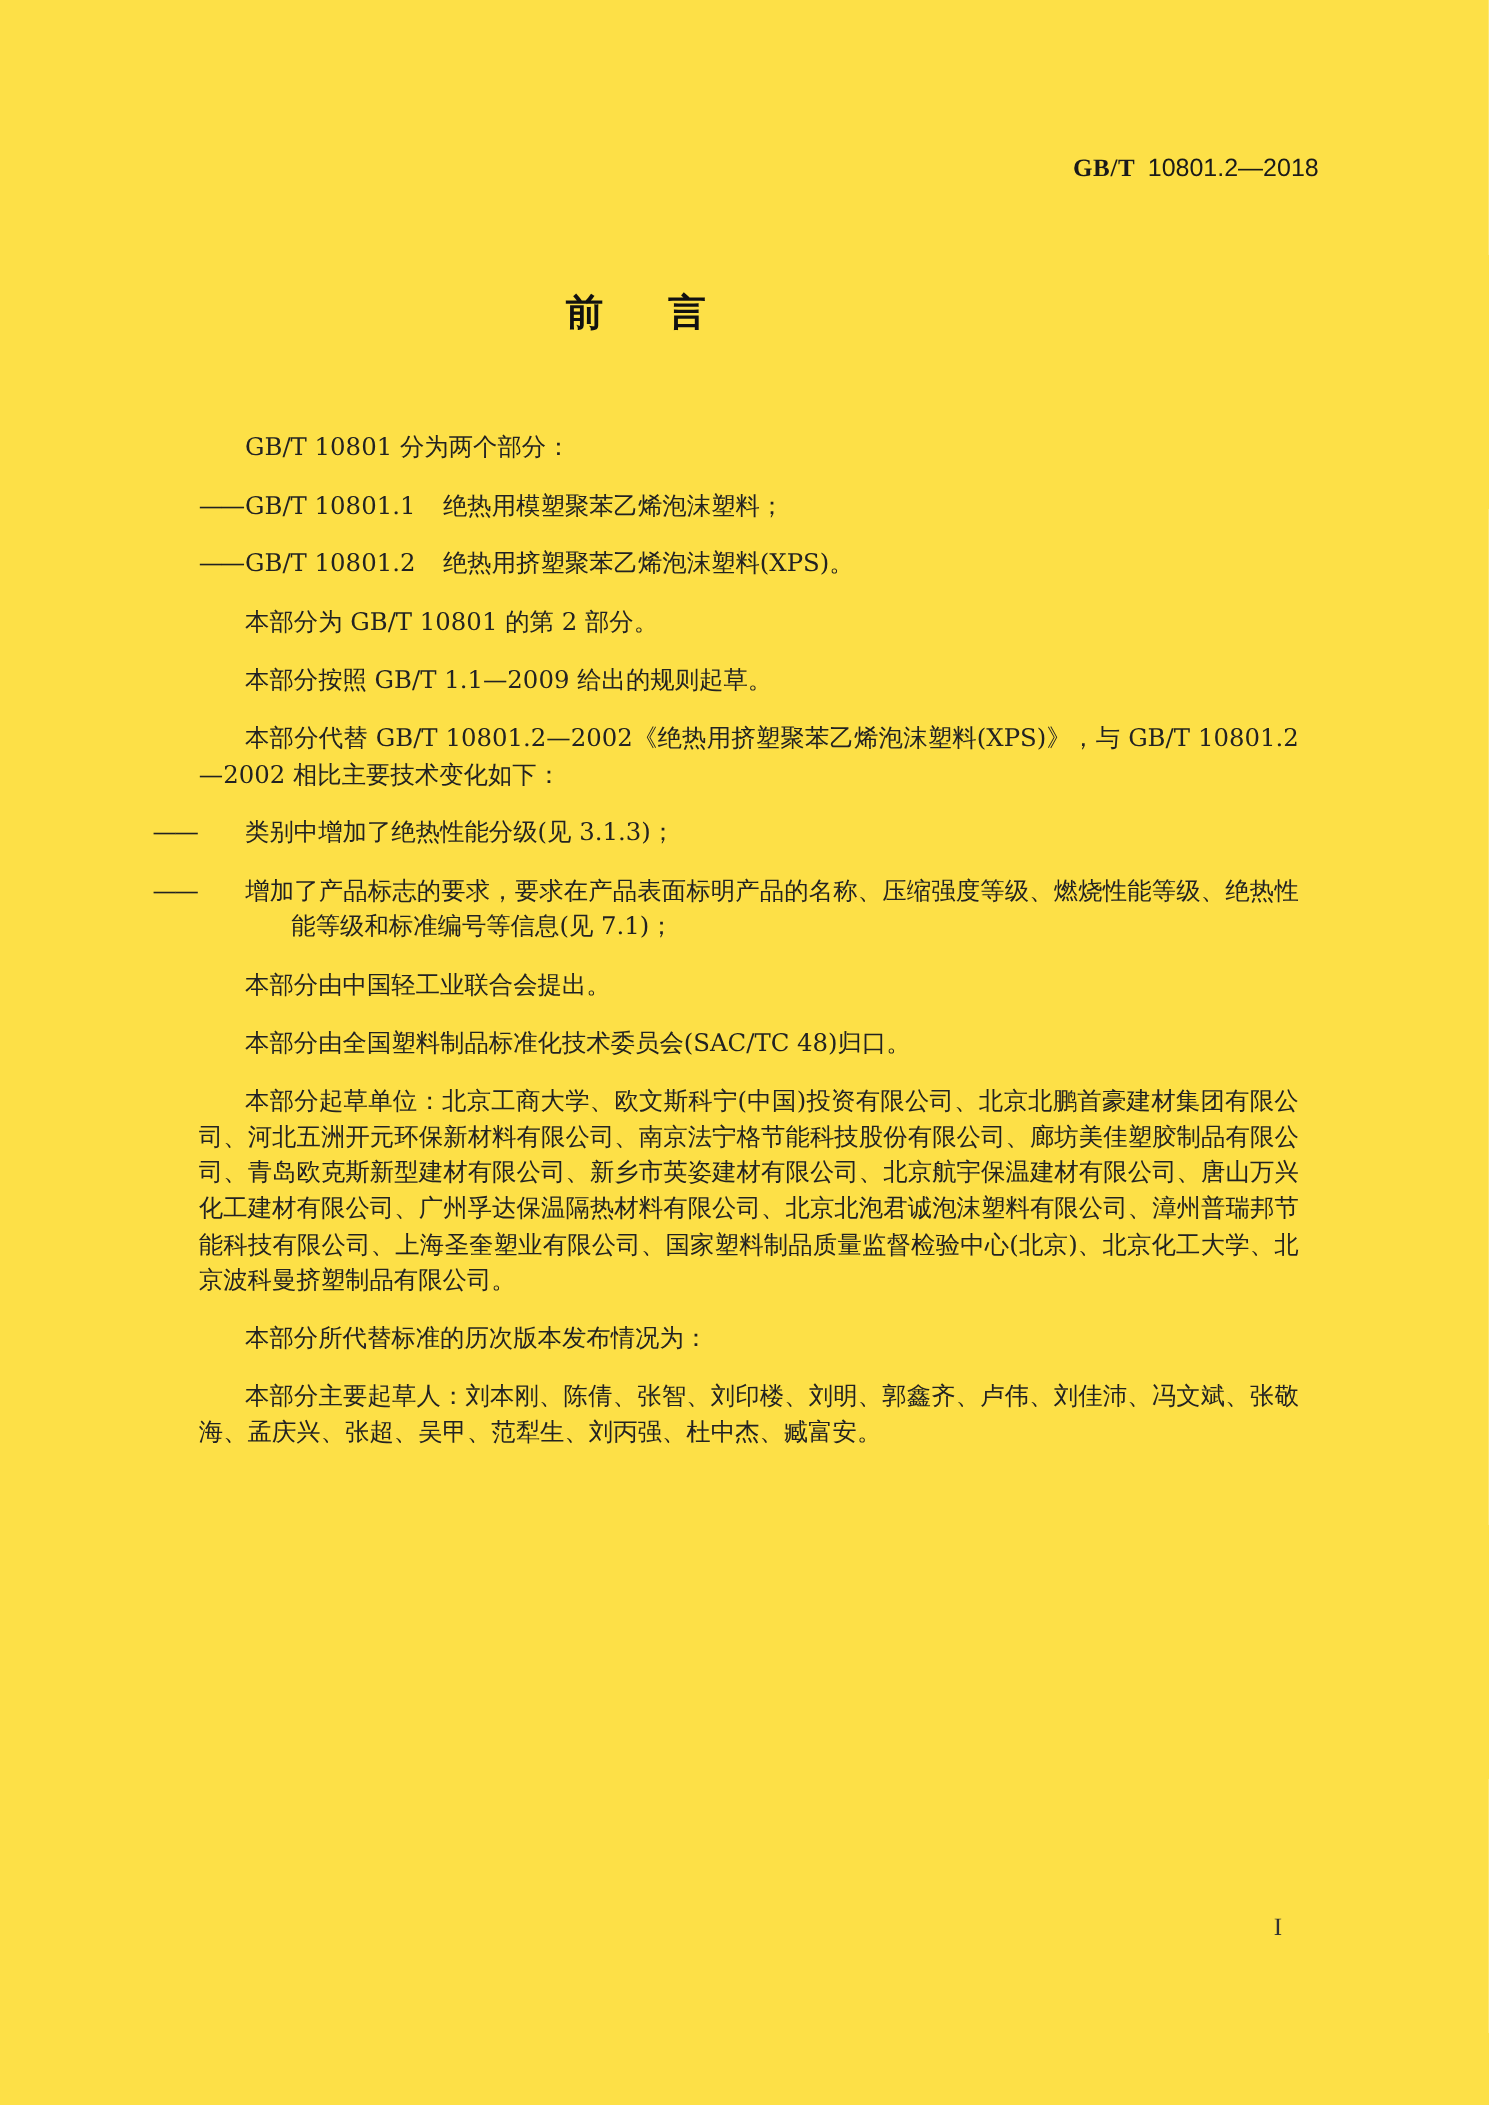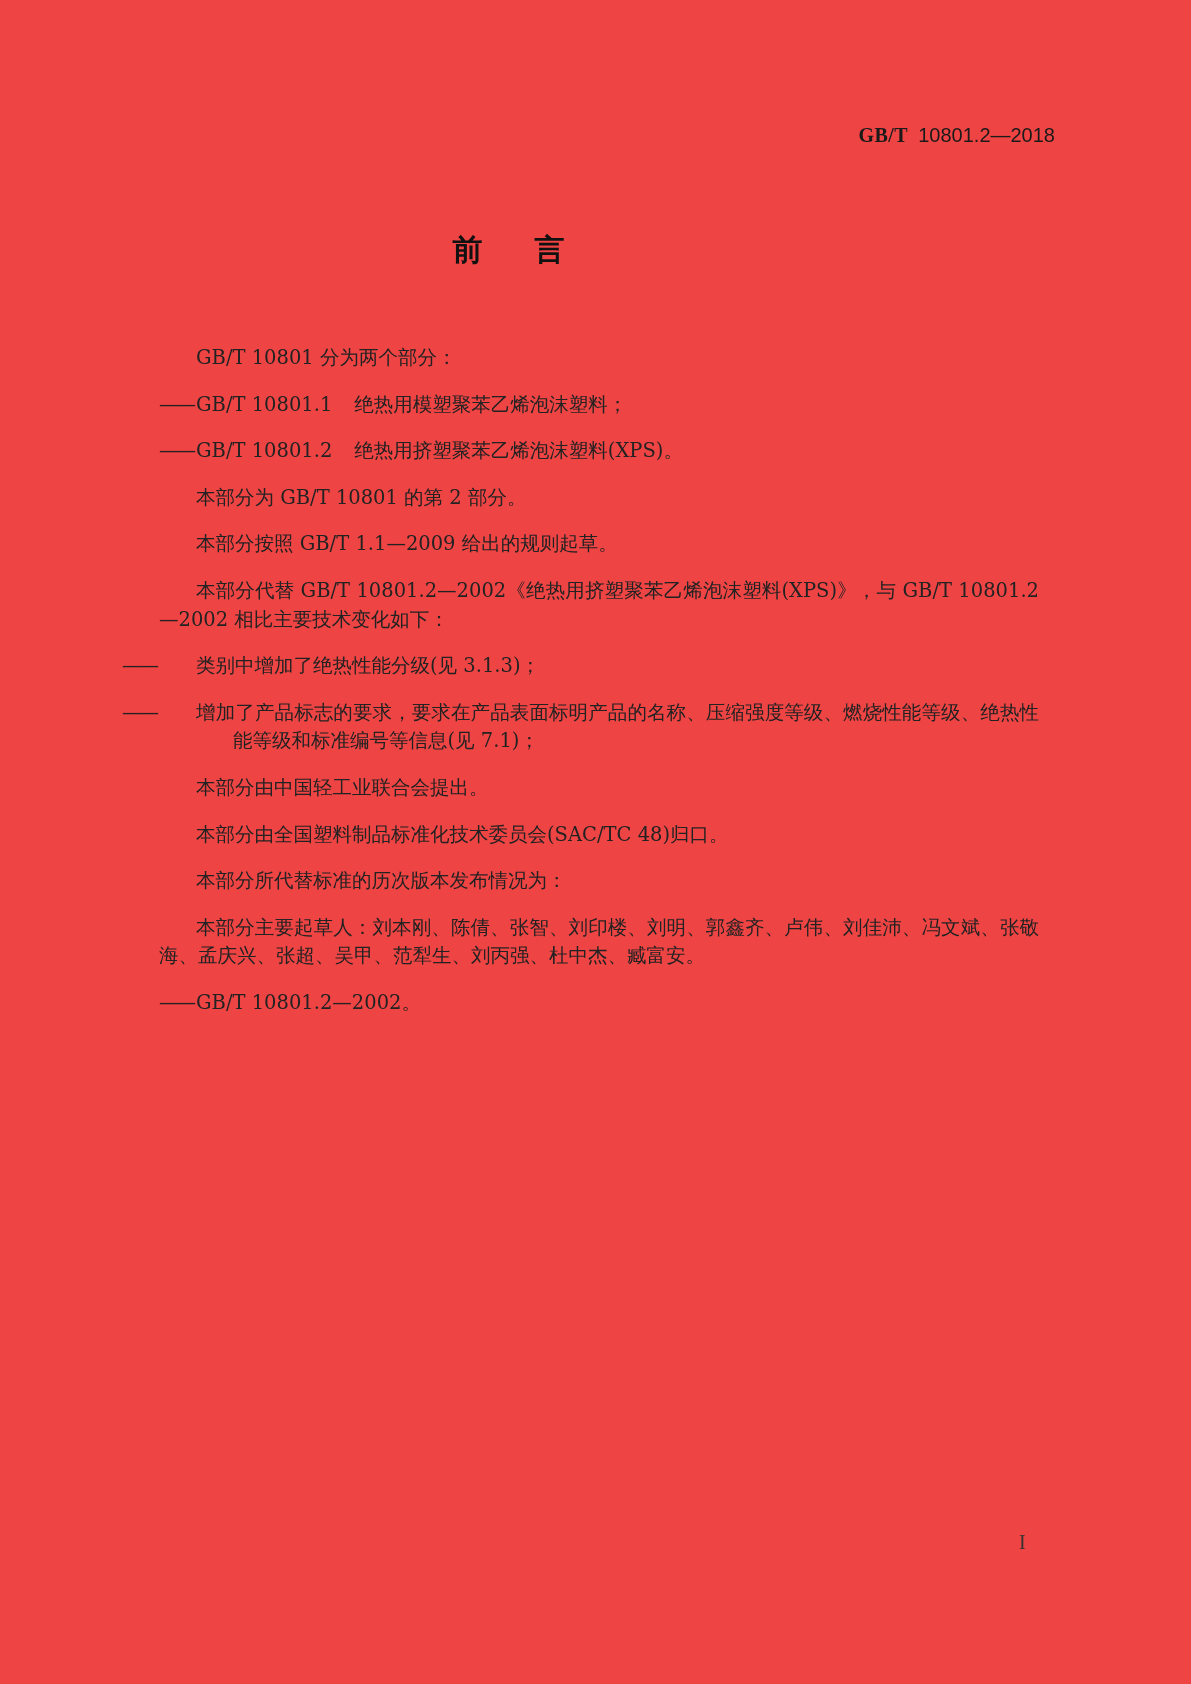--- a/index.html
+++ b/index.html
@@ -13,21 +13,21 @@
       position: relative;
       overflow: hidden;
       color: #1a1a1a;
       font-family: "DejaVu Serif", "Liberation Serif", serif;
     }
     .page {
       position: absolute;
       left: 0; top: 0;
       width: 1191px;
       height: 1684px;
-      background: #ef4444;
+      background: #fde047;
     }
     .std-header {
       position: absolute;
       top: 124px;
       right: 136px;
       font-size: 19px;
       white-space: nowrap;
       color: #1a1a1a;
     }
     .std-header .code-prefix {
@@ -126,24 +126,24 @@
 
     <p class="p dash hang"><span class="dash-mark">——</span><span>类别中增加了绝热性能分级(见 3.1.3)；</span></p>
 
     <p class="p dash hang"><span class="dash-mark">——</span><span>增加了产品标志的要求，要求在产品表面标明产品的名称、压缩强度等级、燃烧性能等级、绝热性能等级和标准编号等信息(见 7.1)；</span></p>
 
 
     <p class="p indent">本部分由中国轻工业联合会提出。</p>
 
     <p class="p indent">本部分由全国塑料制品标准化技术委员会(SAC/TC 48)归口。</p>
 
+    <p class="p indent">本部分起草单位：北京工商大学、欧文斯科宁(中国)投资有限公司、北京北鹏首豪建材集团有限公司、河北五洲开元环保新材料有限公司、南京法宁格节能科技股份有限公司、廊坊美佳塑胶制品有限公司、青岛欧克斯新型建材有限公司、新乡市英姿建材有限公司、北京航宇保温建材有限公司、唐山万兴化工建材有限公司、广州孚达保温隔热材料有限公司、北京北泡君诚泡沫塑料有限公司、漳州普瑞邦节能科技有限公司、上海圣奎塑业有限公司、国家塑料制品质量监督检验中心(北京)、北京化工大学、北京波科曼挤塑制品有限公司。</p>
 
     <p class="p indent">本部分所代替标准的历次版本发布情况为：</p>
 
     <p class="p indent">本部分主要起草人：刘本刚、陈倩、张智、刘印楼、刘明、郭鑫齐、卢伟、刘佳沛、冯文斌、张敬海、孟庆兴、张超、吴甲、范犁生、刘丙强、杜中杰、臧富安。</p>
 
-    <p class="p dash"><span class="dash-mark">——</span><span>GB/T 10801.2—2002。</span></p>
 
   </div>
 
   <div class="page-number">I</div>
 
 </div>
 
 </body></html>

